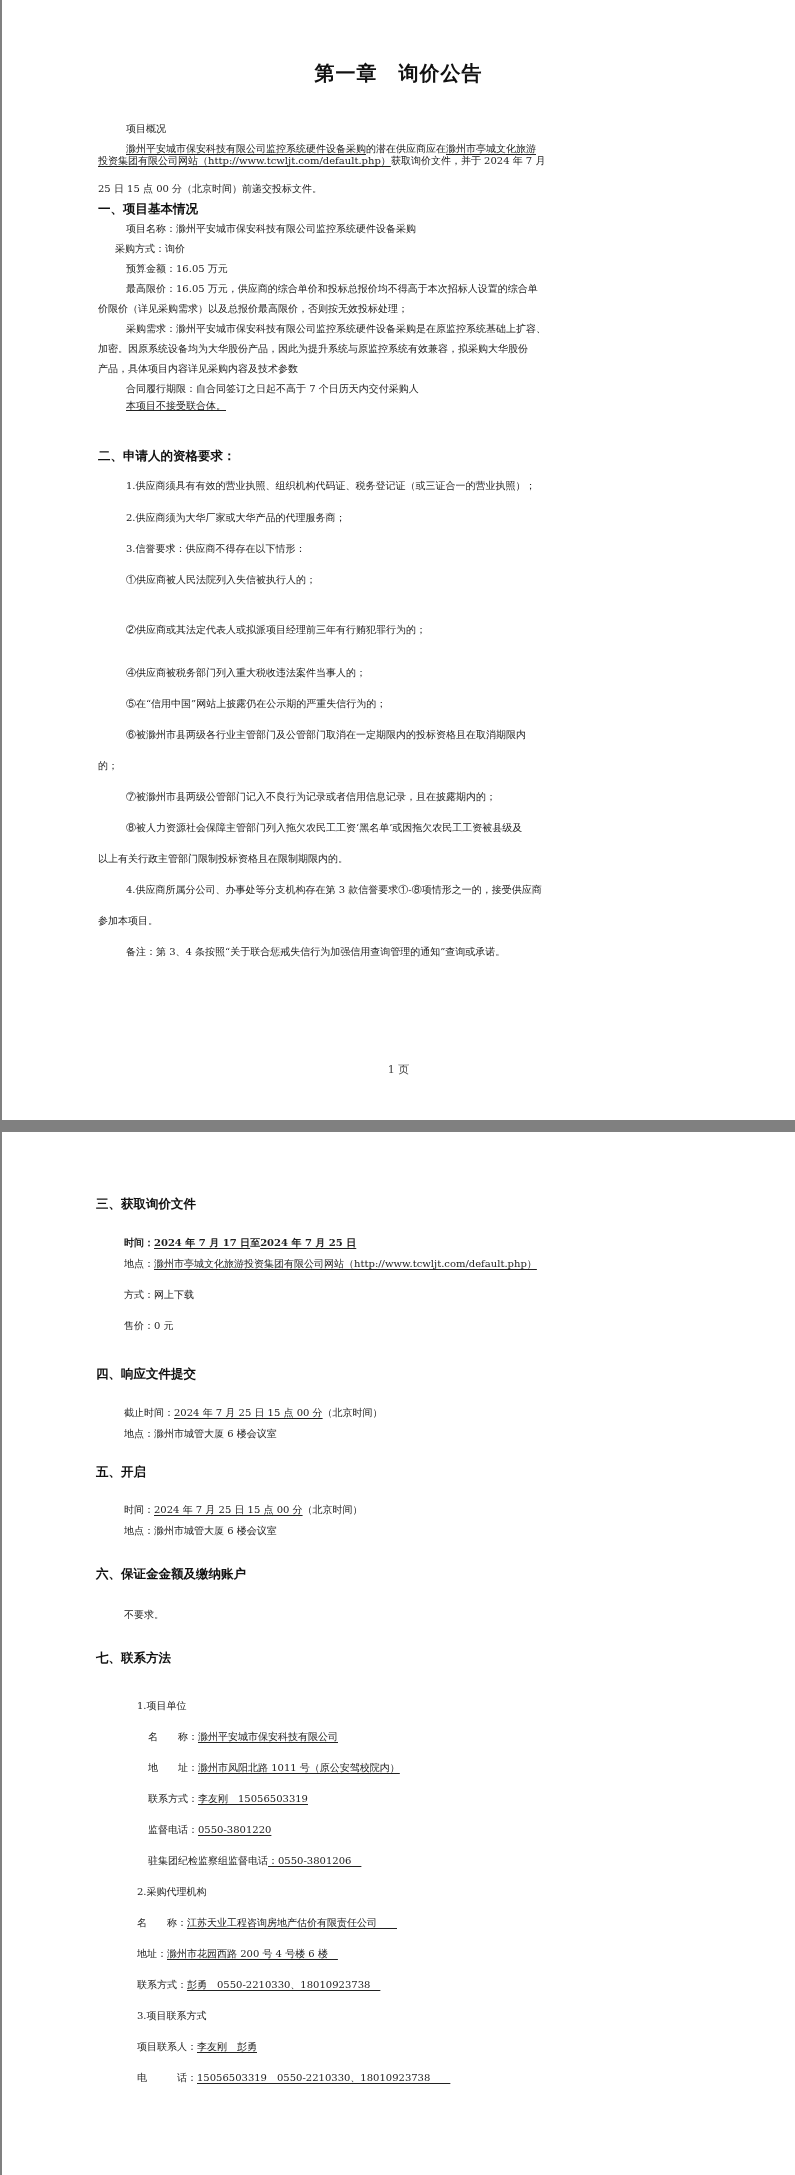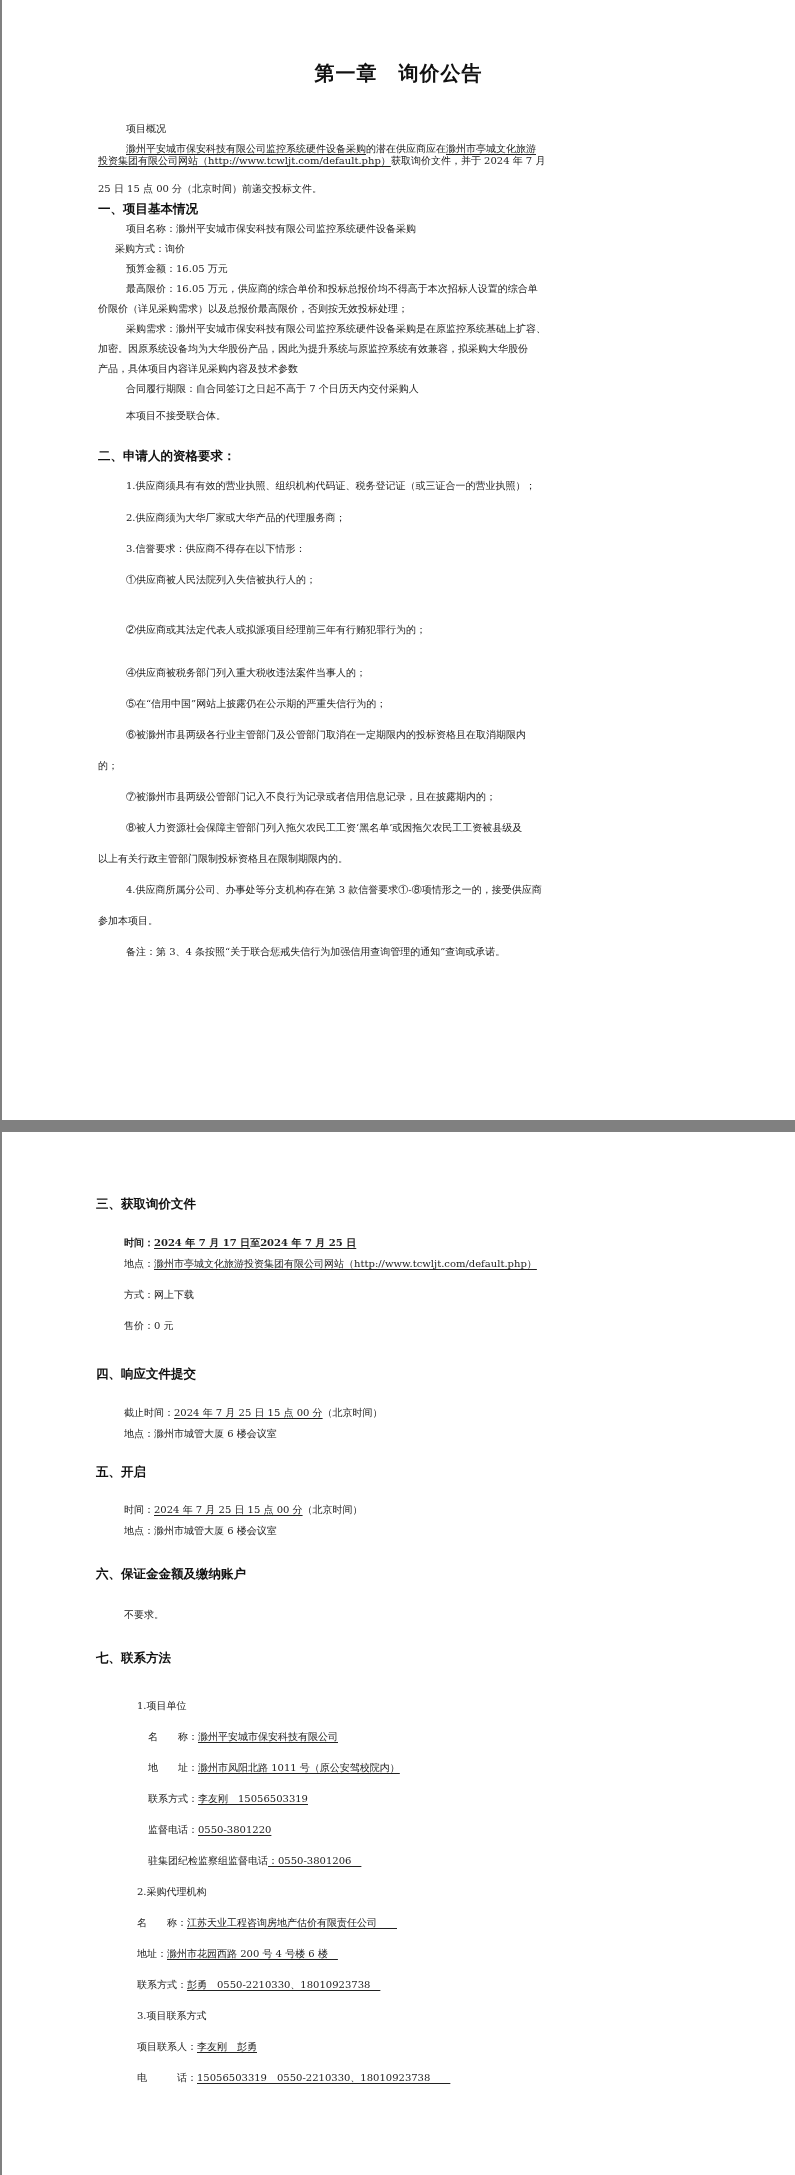--- a/index.html
+++ b/index.html
@@ -42,39 +42,40 @@
   <div class="abs h" style="left:96px; top:201px;">一、项目基本情况</div>
   <div class="abs" style="left:124px; top:221px;">项目名称：滁州平安城市保安科技有限公司监控系统硬件设备采购</div>
   <div class="abs" style="left:113px; top:241px;">采购方式：询价</div>
   <div class="abs" style="left:124px; top:261px;">预算金额：16.05 万元</div>
   <div class="abs" style="left:124px; top:281px;">最高限价：16.05 万元，供应商的综合单价和投标总报价均不得高于本次招标人设置的综合单</div>
   <div class="abs" style="left:96px; top:301px;">价限价（详见采购需求）以及总报价最高限价，否则按无效投标处理；</div>
   <div class="abs" style="left:124px; top:321px;">采购需求：滁州平安城市保安科技有限公司监控系统硬件设备采购是在原监控系统基础上扩容、</div>
   <div class="abs" style="left:96px; top:341px;">加密。因原系统设备均为大华股份产品，因此为提升系统与原监控系统有效兼容，拟采购大华股份</div>
   <div class="abs" style="left:96px; top:361px;">产品，具体项目内容详见采购内容及技术参数</div>
   <div class="abs" style="left:124px; top:381px;">合同履行期限：自合同签订之日起不高于 7 个日历天内交付采购人</div>
-  <div class="abs" style="left:124px; top:408px;">本项目不接受联合体。</div>
+  <div class="abs" style="left:124px; top:398px;text-decoration:underline;">本项目不接受联合体。</div>
 
   <div class="abs h" style="left:96px; top:448px;">二、申请人的资格要求：</div>
   <div class="abs" style="left:124px; top:478px;">1.供应商须具有有效的营业执照、组织机构代码证、税务登记证（或三证合一的营业执照）；</div>
   <div class="abs" style="left:124px; top:510px;">2.供应商须为大华厂家或大华产品的代理服务商；</div>
   <div class="abs" style="left:124px; top:541px;">3.信誉要求：供应商不得存在以下情形：</div>
   <div class="abs" style="left:124px; top:572px;">①供应商被人民法院列入失信被执行人的；</div>
   <div class="abs" style="left:124px; top:603px;margin-top:19px;">②供应商或其法定代表人或拟派项目经理前三年有行贿犯罪行为的；</div>
   <div class="abs" style="left:124px; top:665px;">④供应商被税务部门列入重大税收违法案件当事人的；</div>
   <div class="abs" style="left:124px; top:696px;">⑤在“信用中国”网站上披露仍在公示期的严重失信行为的；</div>
   <div class="abs" style="left:124px; top:727px;">⑥被滁州市县两级各行业主管部门及公管部门取消在一定期限内的投标资格且在取消期限内</div>
   <div class="abs" style="left:96px; top:758px;">的；</div>
   <div class="abs" style="left:124px; top:820px;">⑧被人力资源社会保障主管部门列入拖欠农民工工资‘黑名单’或因拖欠农民工工资被县级及</div>
   <div class="abs" style="left:124px; top:789px;">⑦被滁州市县两级公管部门记入不良行为记录或者信用信息记录，且在披露期内的；</div>
   <div class="abs" style="left:96px; top:851px;">以上有关行政主管部门限制投标资格且在限制期限内的。</div>
   <div class="abs" style="left:124px; top:882px;">4.供应商所属分公司、办事处等分支机构存在第 3 款信誉要求①-⑧项情形之一的，接受供应商</div>
   <div class="abs" style="left:96px; top:913px;">参加本项目。</div>
   <div class="abs" style="left:124px; top:944px;">备注：第 3、4 条按照“关于联合惩戒失信行为加强信用查询管理的通知”查询或承诺。</div>
 
+  <div class="pnum">1 页</div>
 </div>
 
 <div class="sep"></div>
 
 <div class="page" id="page2"></div>
 
 <div class="abs h" style="left:96px; top:1196px;">三、获取询价文件</div>
 <div class="abs b" style="left:124px; top:1235px;">
   <span>时间：</span><span class="u">2024 年 7 月 17 日</span><span>至</span><span class="u">2024 年 7 月 25 日</span>
 </div>

